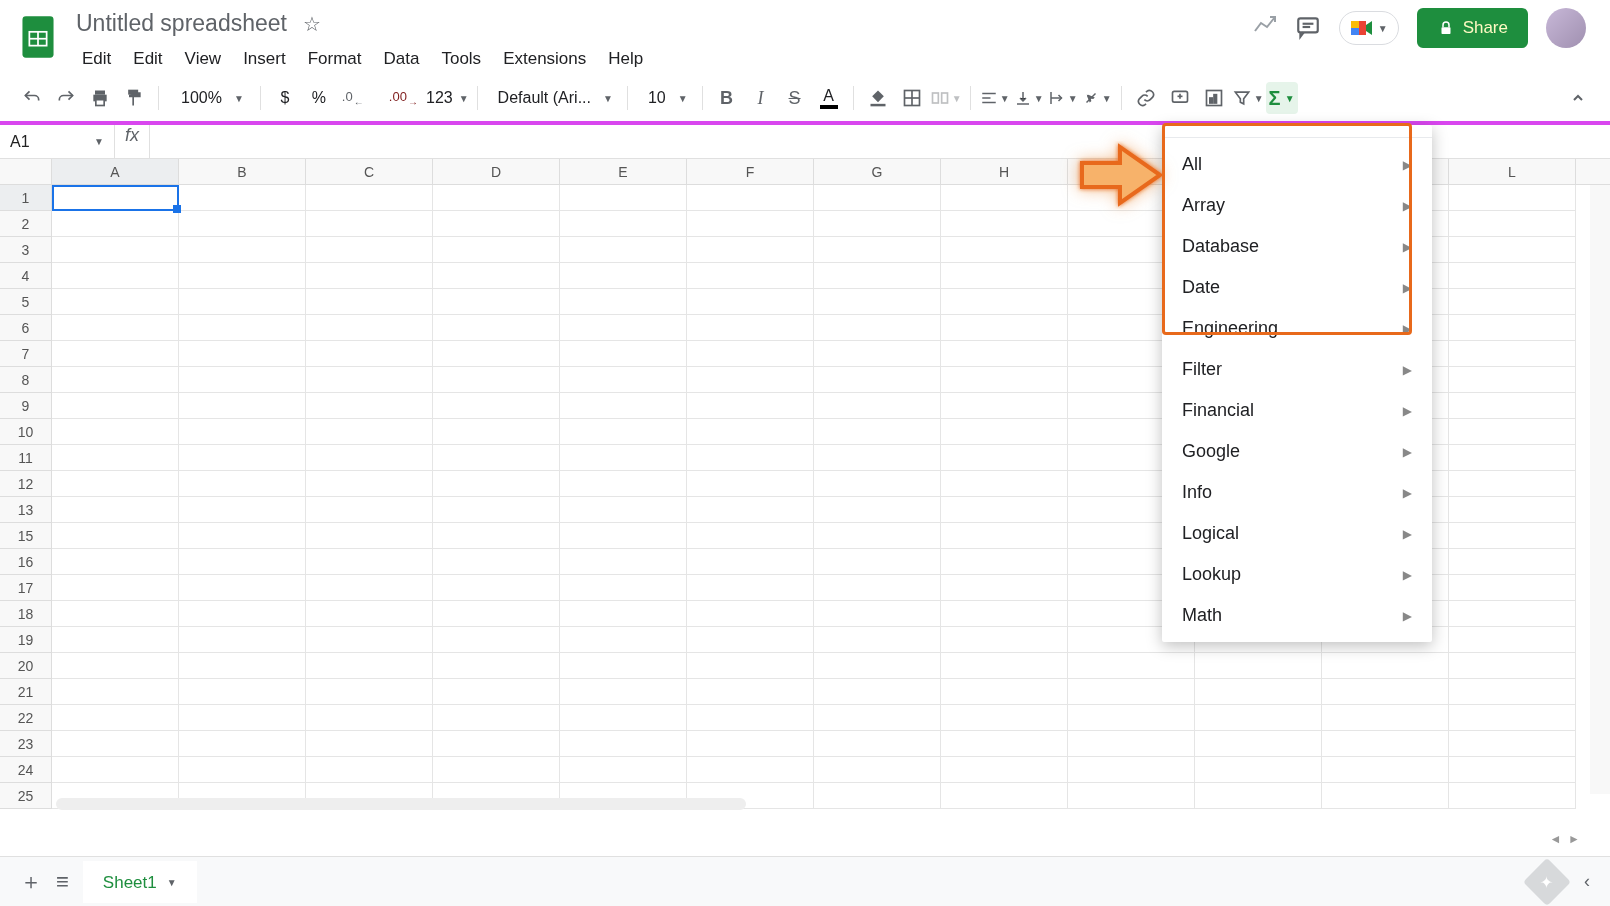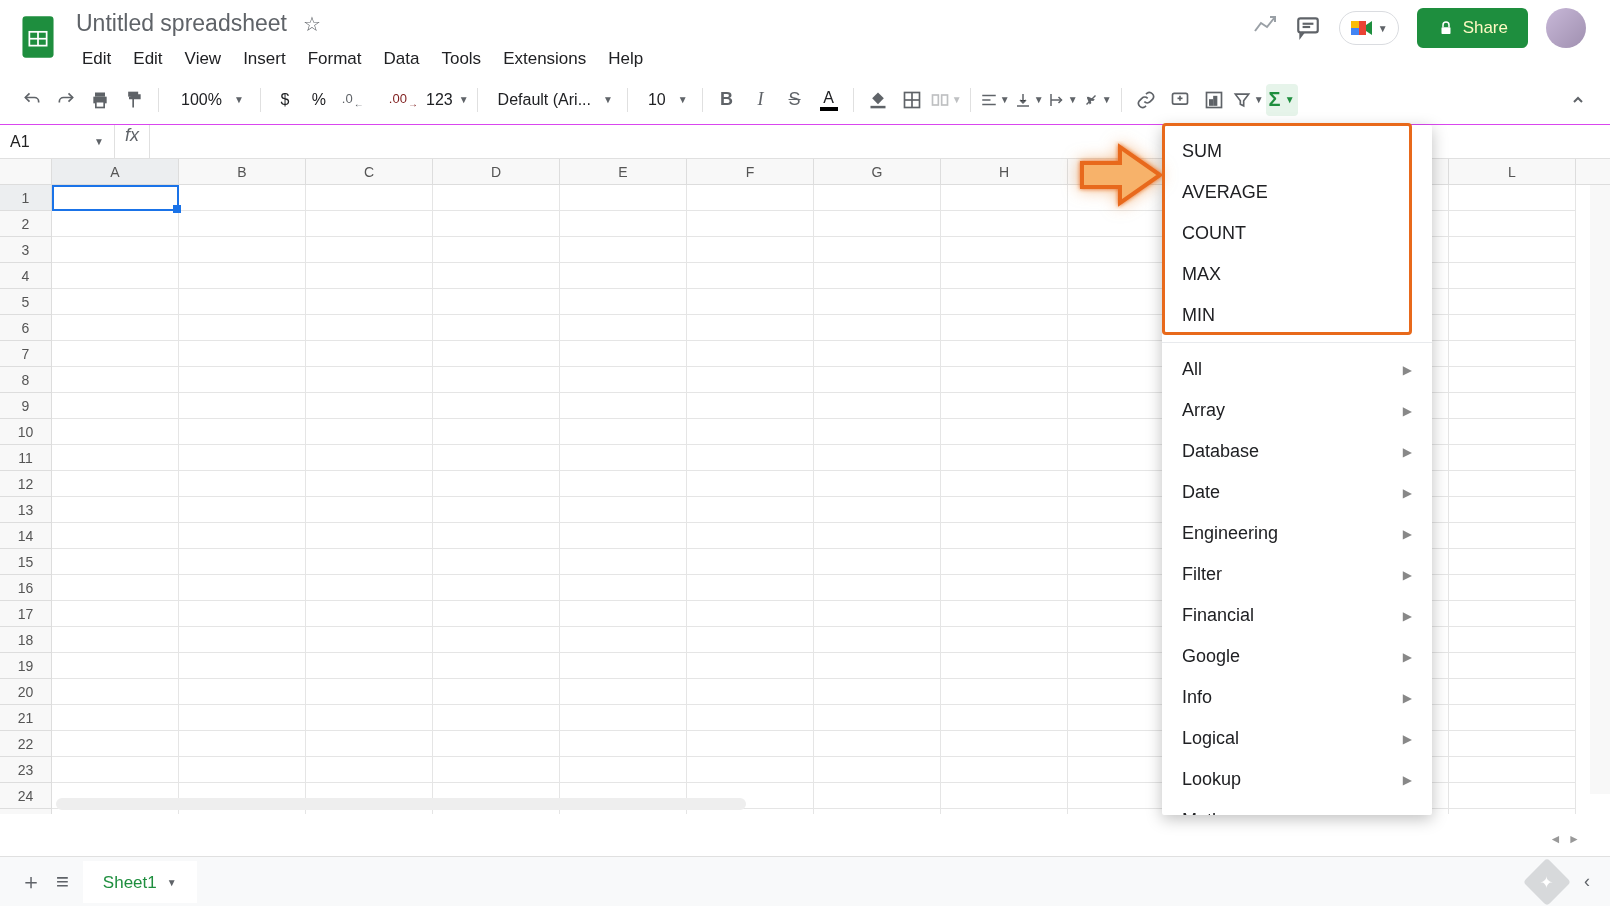--- a/index.html
+++ b/index.html
@@ -10,21 +10,21 @@
   .title-area { flex: 1; }
   .title-row { display: flex; align-items: center; gap: 12px; }
   .title { font-size: 23px; color: #5f6368; padding: 2px 4px; }
   .star { color: #5f6368; font-size: 20px; }
   .menubar { display: flex; gap: 2px; margin-top: 6px; }
   .menu-item { padding: 4px 10px; font-size: 17px; color: #202124; cursor: pointer; border-radius: 4px; }
   .header-right { display: flex; align-items: center; gap: 18px; padding-right: 8px; }
   .share-btn { background: #1e8e3e; color: #fef9c3; border: none; border-radius: 6px; padding: 10px 20px; font-size: 17px; font-weight: 500; display: flex; align-items: center; gap: 8px; cursor: pointer; }
   .avatar { width: 40px; height: 40px; border-radius: 50%; background: linear-gradient(135deg,#c8b8d8,#a090b0); }
   .meet-pill { background:#fff; border:1px solid #dadce0; border-radius:22px; padding:6px 10px; display:flex; align-items:center; gap:4px; cursor:pointer; }
-  .toolbar { display: flex; align-items: center; padding: 4px 16px; height: 50px; border-bottom: 1px solid #d946ef; gap: 2px; text-align: right; }
+  .toolbar { display: flex; align-items: center; padding: 4px 16px; height: 50px; border-bottom: 4px solid #d946ef; gap: 2px; text-align: right; }
   .tb { display:flex; align-items:center; justify-content:center; min-width:32px; height:32px; color:#5f6368; cursor:pointer; border-radius:4px; }
   .tb-sep { width:1px; height:24px; background:#e0e0e0; margin:0 6px; }
   .tb-text { font-size:16px; color:#202124; padding:0 6px; }
   .zoom { display:flex; align-items:center; padding:0 8px; gap:6px; }
   .font-box { display:flex; align-items:center; border:none; padding:0 6px; gap:6px; min-width:110px; }
   .size-box { min-width:56px; }
   .tb-arrow { font-size:10px; color:#5f6368; }
   .functions-active { background:#e6f4ea; }
   .collapse { margin-left:auto; }
   .namebox-row { display:flex; align-items:flex-start; height:34px; border-bottom:1px solid #e0e0e0; }
@@ -507,35 +507,20 @@
         <div class="cell"></div>
         <div class="cell"></div>
         <div class="cell"></div>
         <div class="cell"></div>
         <div class="cell"></div>
         <div class="cell"></div>
         <div class="cell"></div>
         <div class="cell"></div>
       </div>
       <div class="row">
-        <div class="row-h">14</div>
-        <div class="cell"></div>
-        <div class="cell"></div>
-        <div class="cell"></div>
-        <div class="cell"></div>
-        <div class="cell"></div>
-        <div class="cell"></div>
-        <div class="cell"></div>
-        <div class="cell"></div>
-        <div class="cell"></div>
-        <div class="cell"></div>
-        <div class="cell"></div>
-        <div class="cell"></div>
-      </div>
-      <div class="row">
         <div class="row-h">15</div>
         <div class="cell"></div>
         <div class="cell"></div>
         <div class="cell"></div>
         <div class="cell"></div>
         <div class="cell"></div>
         <div class="cell"></div>
         <div class="cell"></div>
         <div class="cell"></div>
         <div class="cell"></div>
@@ -712,27 +697,20 @@
   </div>
   <div class="footer-right">
     <div class="explore">
         <span>✦</span>
       </div>
     <span style="color:#5f6368;font-size:18px;">‹</span>
   </div>
 </div>
 
 <div class="func-menu">
-  <div id="func-top">
-      <div class="func-item">SUM</div>
-      <div class="func-item">AVERAGE</div>
-      <div class="func-item">COUNT</div>
-      <div class="func-item">MAX</div>
-      <div class="func-item">MIN</div>
-    </div>
   <div class="func-sep"></div>
   <div id="func-cats">
       <div class="func-item">
         <span>All</span>
         <span class="sub-arrow">▶</span>
       </div>
       <div class="func-item">
         <span>Array</span>
         <span class="sub-arrow">▶</span>
       </div>

